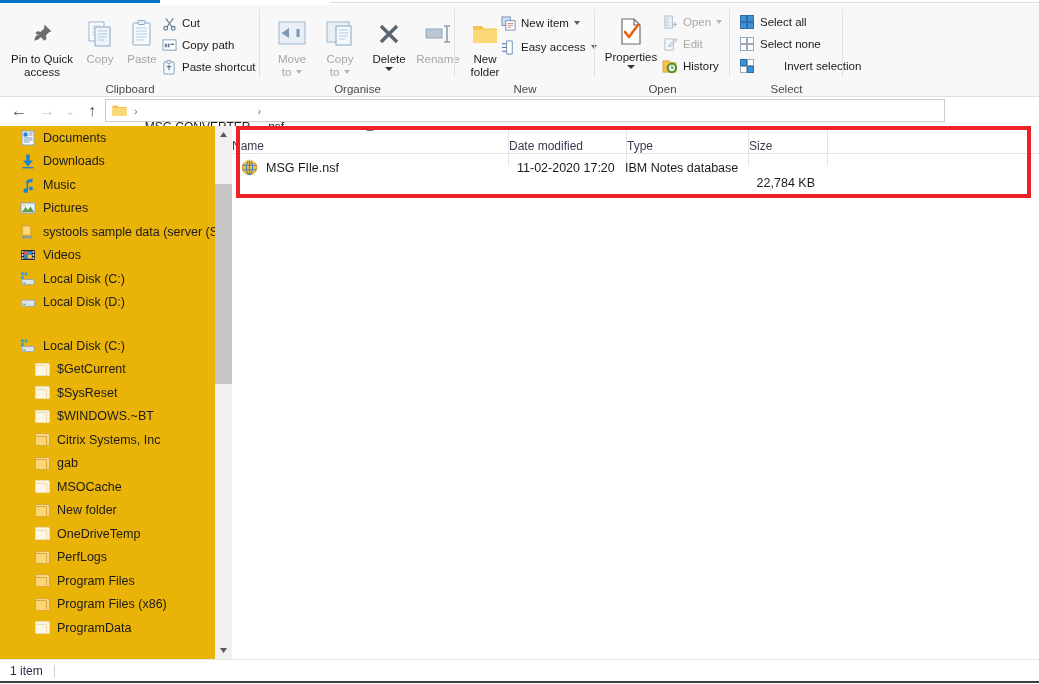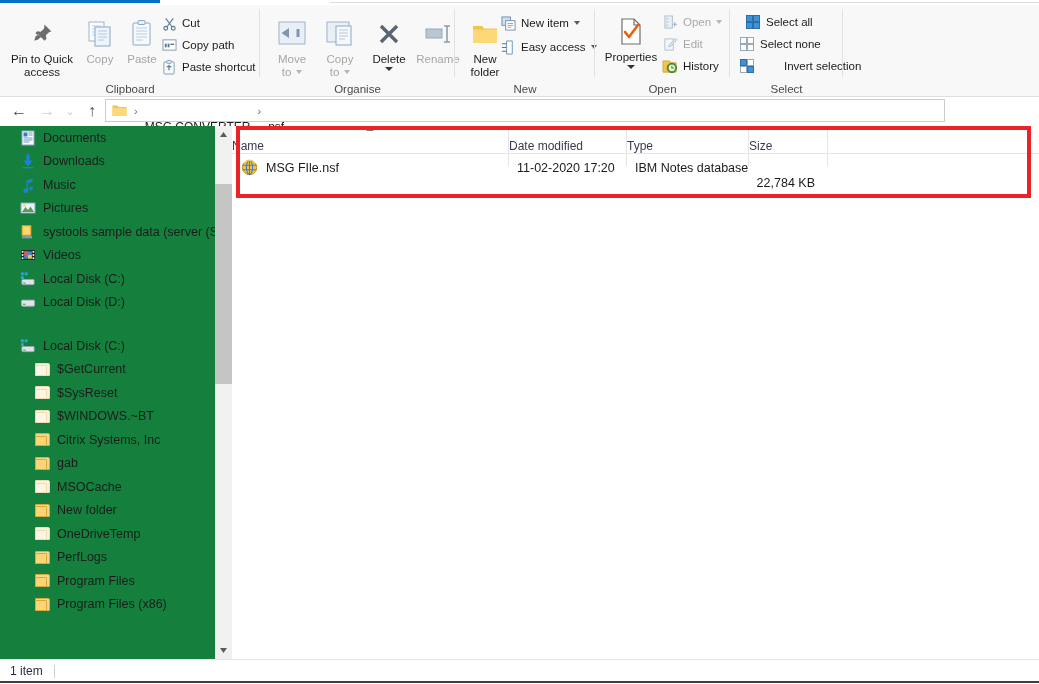--- a/index.html
+++ b/index.html
@@ -94,21 +94,21 @@
     border: 1px solid #cccccc; background: #ffffff;
     display: flex; align-items: center; padding-left: 6px;
     font-size: 12px; color: #1b1b1b;
   }
   .crumb { padding: 0 2px; margin-top: 32px; }
   .crumb-sep { color: #6f6f6f; padding: 0 5px; font-size: 11px; }
 
   
   .sidebar {
     position: absolute; left: 0; top: 126px; width: 215px; height: 533px;
-    background: #15803d; overflow: hidden;
+    background: #eab308; overflow: hidden;
   }
   .navitem {
     position: relative; height: 23.5px; display: flex; align-items: center;
     font-size: 12.5px; color: #1b1b1b; white-space: nowrap;
   }
   .navitem .ni-ico {
     width: 16px; height: 16px; margin-right: 7px; flex: 0 0 16px;
     display: flex; align-items: center; justify-content: center;
   }
   .lvl1 { padding-left: 20px; }
@@ -438,21 +438,21 @@
           </svg>
         </span>
         <span>History</span>
       </div>
 
       <div class="rgroup-label">Open</div>
       <div class="rgroup-sep" style="left:134px;"></div>
     </div>
 
     <div class="rgroup" style="left:730px;width:113px;">
-      <div class="smbtn" style="left:14px;top:9px;">
+      <div class="smbtn" style="left:8px;top:9px;">
         <span class="si">
           <svg width="14" height="14" viewBox="0 0 14 14">
             <rect x="0.5" y="0.5" width="6" height="6" fill="#3d93d6" stroke="#2c6ea5"></rect>
             <rect x="7.5" y="0.5" width="6" height="6" fill="#3d93d6" stroke="#2c6ea5"></rect>
             <rect x="0.5" y="7.5" width="6" height="6" fill="#3d93d6" stroke="#2c6ea5"></rect>
             <rect x="7.5" y="7.5" width="6" height="6" fill="#3d93d6" stroke="#2c6ea5"></rect>
           </svg>
         </span>
         <span>Select all</span>
       </div>
@@ -714,20 +714,29 @@
         <span>Program Files</span>
       </div>
       <div class="navitem lvl2">
         <span class="ni-ico">
           <span class="folder">
             <span class="fback"></span>
             <span class="ffront"></span>
           </span>
         </span>
         <span>Program Files (x86)</span>
+      </div>
+      <div class="navitem lvl2">
+        <span class="ni-ico">
+          <span class="folder pale">
+            <span class="fback"></span>
+            <span class="ffront"></span>
+          </span>
+        </span>
+        <span>ProgramData</span>
       </div>
     </div>
 
   <div class="vscroll">
     <div class="vs-arrow" style="top:0;">
       <svg width="9" height="7" viewBox="0 0 9 7">
           <path d="M4.5 1 L8 6 H1 Z" fill="#5a5a5a"></path>
         </svg>
     </div>
     <div class="vs-thumb" style="top:58px;height:200px;"></div>
@@ -765,21 +774,21 @@
                 <ellipse cx="8.5" cy="8.5" rx="3.1" ry="7.2" fill="none" stroke="#4a7fc1" stroke-width="1.1"></ellipse>
                 <path d="M1.6 6.2 H15.4 M1.6 10.8 H15.4" stroke="#4a7fc1" stroke-width="1.1"></path>
                 <path d="M8.5 1.3 V15.7" stroke="#4a7fc1" stroke-width="1.1"></path>
                 <path d="M3 3.4 A7.2 7.2 0 0 1 14 3.4 L14 4.6 A7.2 7.2 0 0 0 3 4.6 Z" fill="#ffe07a" opacity="0.85"></path>
               </svg></span>
             <span>MSG FIle.nsf</span>
           </div>
           <div class="fr-cell" style="left: 285px;">
             <span>11-02-2020 17:20</span>
           </div>
-          <div class="fr-cell" style="left: 403px; align-items: center;">
+          <div class="fr-cell" style="left: 393px; align-items: center;">
             <span>IBM Notes database</span>
           </div>
           <div class="fr-cell" style="left: 516px; width: 67px; justify-content: flex-end; margin-top: 30px;">
             <span>22,784 KB</span>
           </div>
         </div>
       </div>
   </div>
 
   <div class="redbox"></div>

